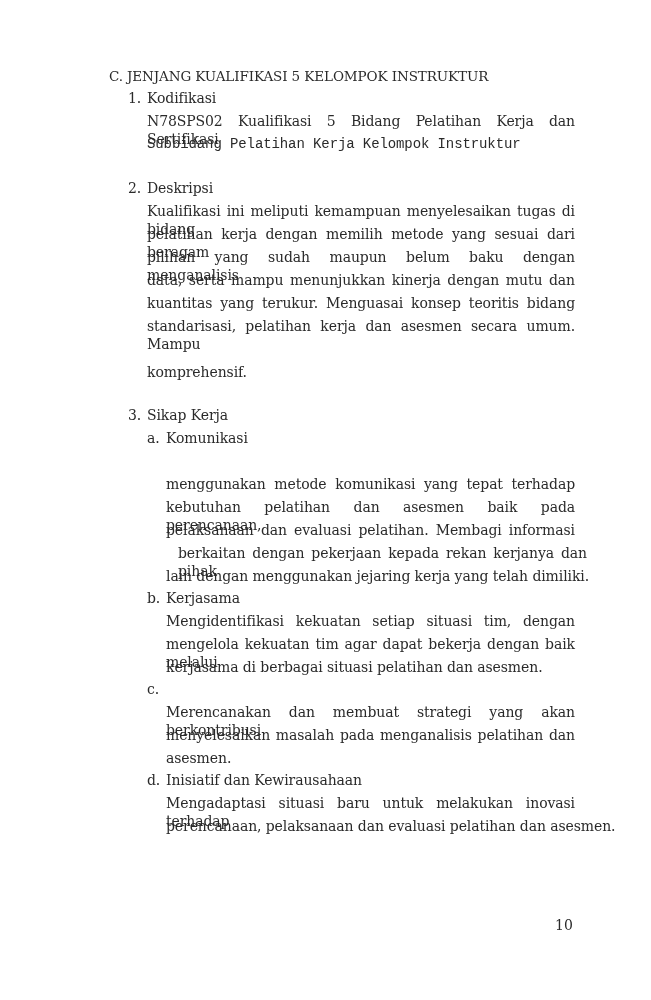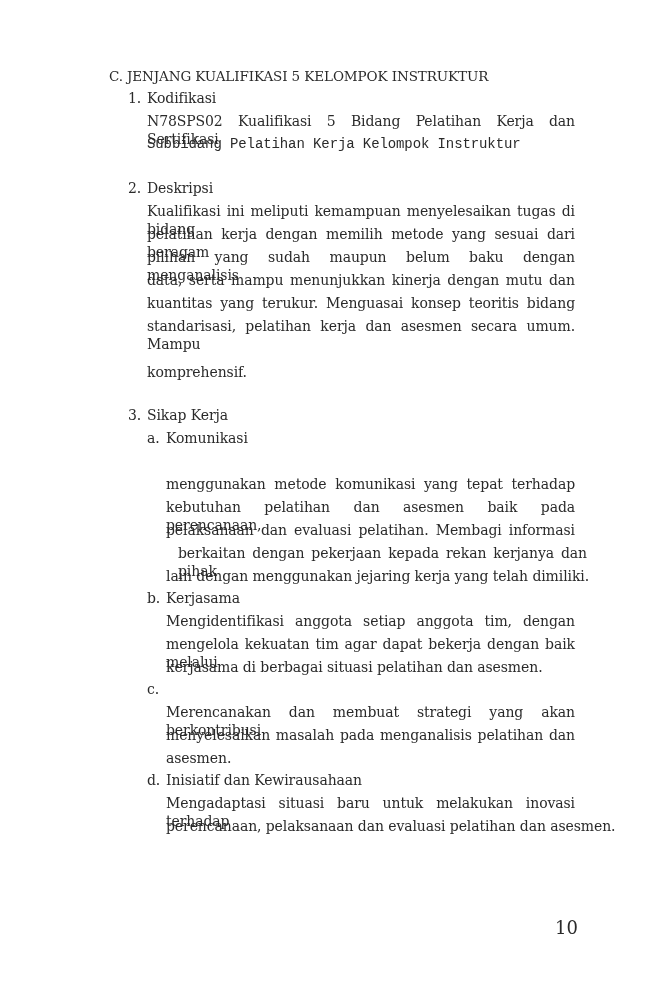--- a/index.html
+++ b/index.html
@@ -2,21 +2,21 @@
 <html><head>
 <meta charset="utf-8">
 <style>
   html, body { margin:0; padding:0; background:#ffffff; }
   body { width:651px; height:1000px; position:relative; overflow:hidden;
          font-family:"DejaVu Serif", "Liberation Serif", serif; color:#2a2a2a; }
   .page { position:absolute; left:0; top:0; width:651px; height:1000px; }
   .line { position:absolute; font-size:14px; white-space:nowrap; line-height:18px; letter-spacing:-0.1px; }
   .just { text-align:justify; text-align-last:justify; white-space:normal; }
   .heading { font-size:13.5px; }
-  .page-number { position:absolute; left:555px; top:917px; font-size:18px; }
+  .page-number { position:absolute; left:555px; top:917px; font-size:14px; }
 </style>
 </head>
 <body>
 
 <div class="page">
 
   <div class="line heading" style="left:109px; top:67px;">C.</div>
   <div class="line heading" style="left:127px; top:67px;">JENJANG KUALIFIKASI 5 KELOMPOK INSTRUKTUR</div>
 
   <div class="line" style="left:128px; top:89px;">1.</div>
@@ -40,21 +40,21 @@
   <div class="line" style="left:147px; top:429px;">a.</div>
   <div class="line" style="left:166px; top:429px;">Komunikasi</div>
   <div class="line just" style="left:166px; top:475px; width:409px;">menggunakan metode komunikasi yang tepat terhadap</div>
   <div class="line just" style="left:166px; top:498px; width:409px;">kebutuhan pelatihan dan asesmen baik pada perencanaan,</div>
   <div class="line just" style="left:166px; top:521px; width:409px;">pelaksanaan dan evaluasi pelatihan. Membagi informasi</div>
   <div class="line just" style="left:166px; top:544px; width:409px;margin-left:12px;">berkaitan dengan pekerjaan kepada rekan kerjanya dan pihak</div>
   <div class="line" style="left:166px; top:567px;">lain dengan menggunakan jejaring kerja yang telah dimiliki.</div>
 
   <div class="line" style="left:147px; top:589px;">b.</div>
   <div class="line" style="left:166px; top:589px;">Kerjasama</div>
-  <div class="line just" style="left:166px; top:612px; width:409px;">Mengidentifikasi anggota setiap anggota tim, dengan</div>
+  <div class="line just" style="left:166px; top:612px; width:409px;">Mengidentifikasi kekuatan setiap situasi tim, dengan</div>
   <div class="line just" style="left:166px; top:635px; width:409px;">mengelola kekuatan tim agar dapat bekerja dengan baik melalui</div>
   <div class="line" style="left:166px; top:658px;">kerjasama di berbagai situasi pelatihan dan asesmen.</div>
 
   <div class="line" style="left:147px; top:680px;">c.</div>
   <div class="line just" style="left:166px; top:703px; width:409px;">Merencanakan dan membuat strategi yang akan berkontribusi</div>
   <div class="line just" style="left:166px; top:726px; width:409px;">menyelesaikan masalah pada menganalisis pelatihan dan</div>
   <div class="line" style="left:166px; top:749px;">asesmen.</div>
 
   <div class="line" style="left:147px; top:771px;">d.</div>
   <div class="line" style="left:166px; top:771px;">Inisiatif dan Kewirausahaan</div>

